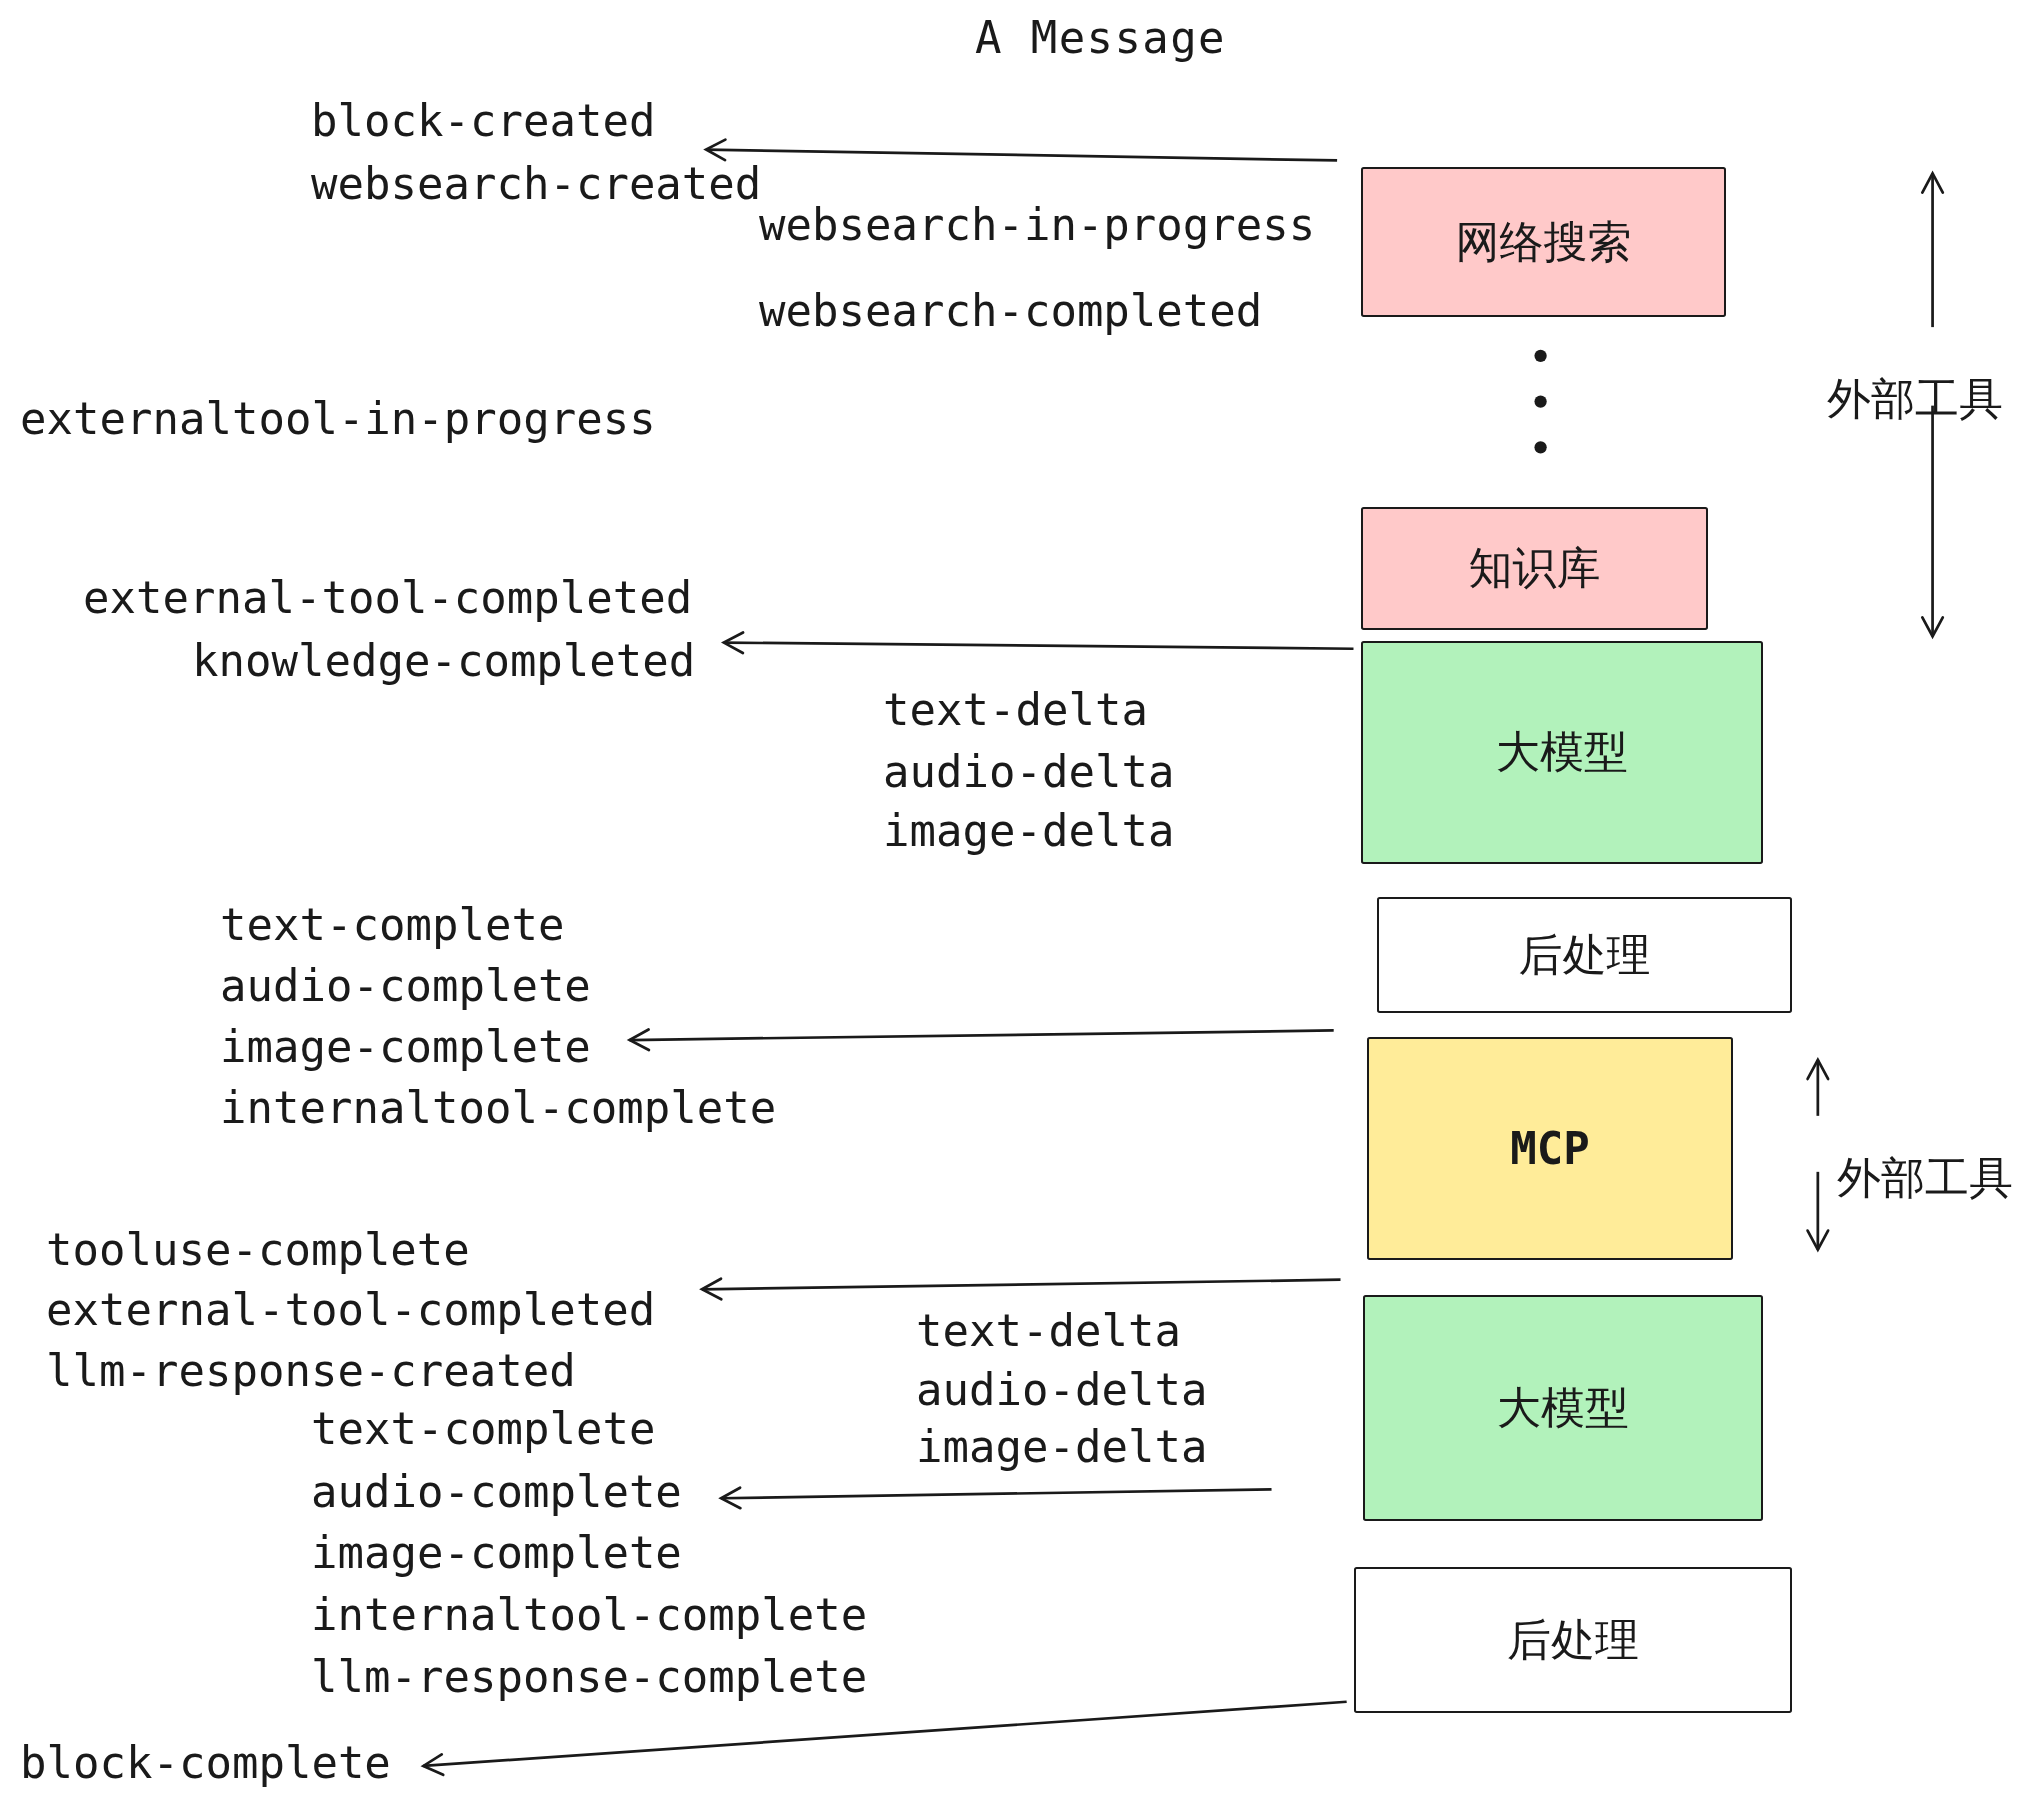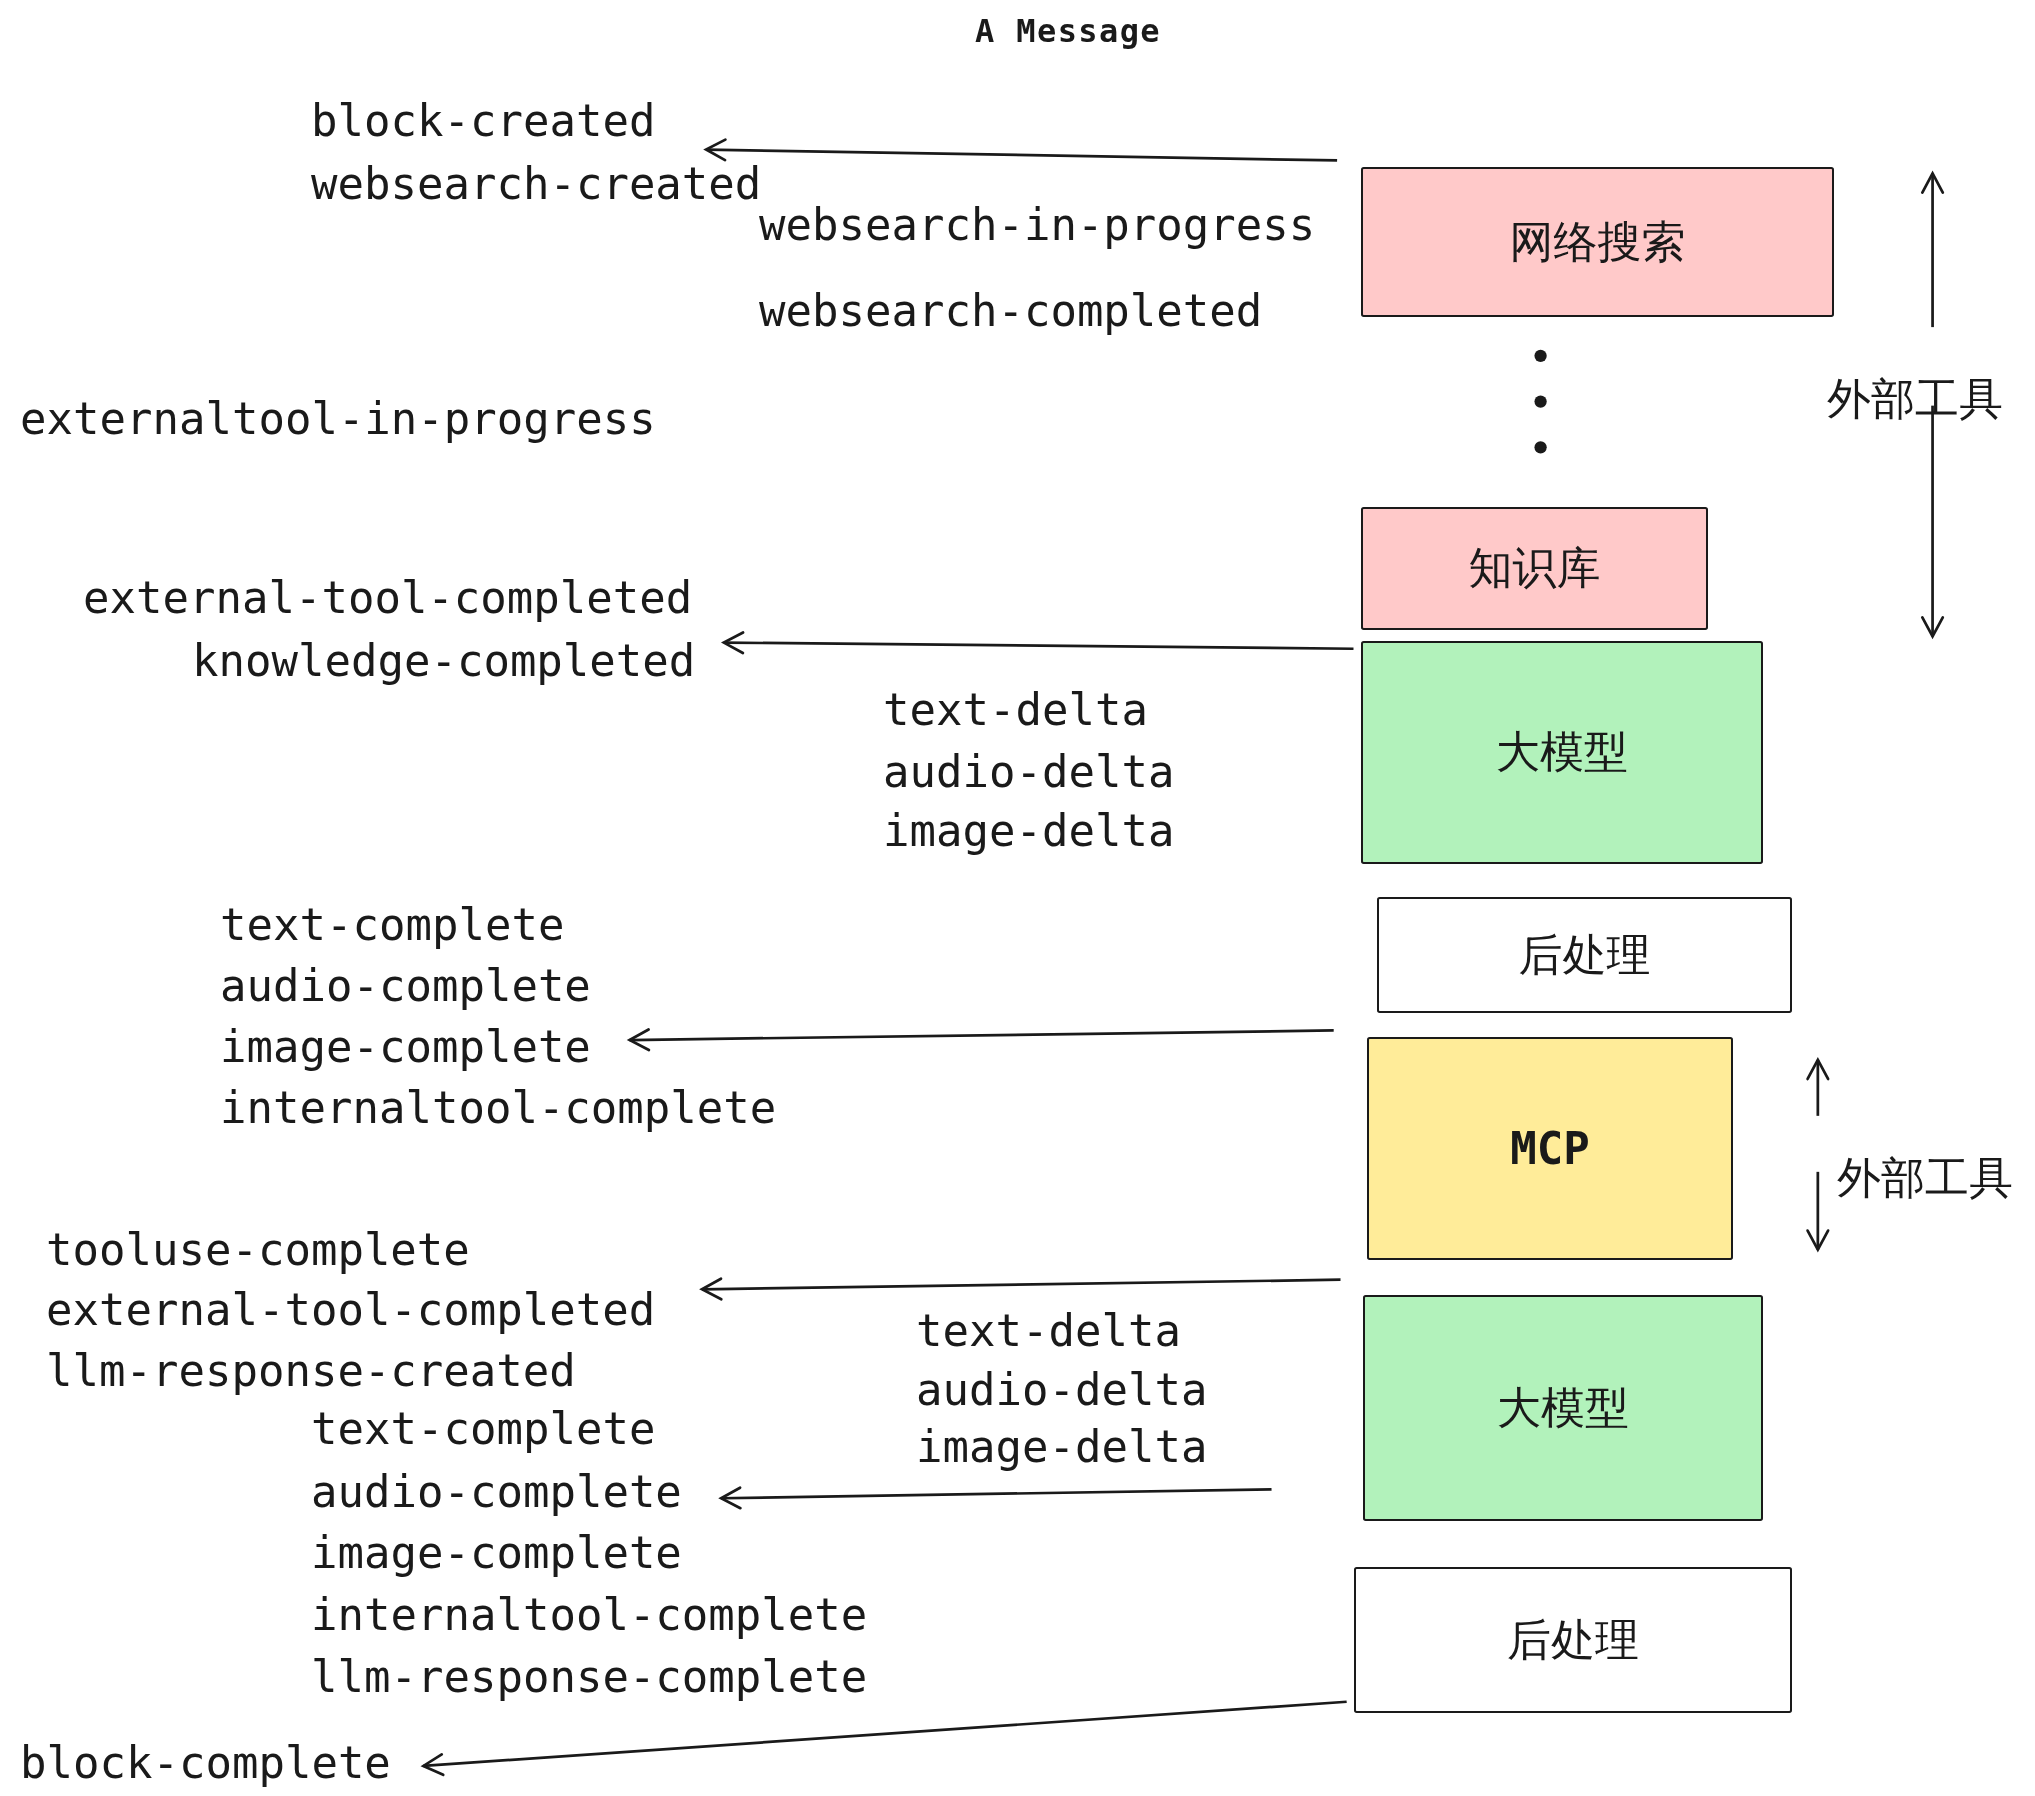--- a/index.html
+++ b/index.html
@@ -17,22 +17,22 @@
     overflow: hidden;
   }
   .overlay {
     position: absolute;
     left: 0;
     top: 0;
     pointer-events: none;
   }
   .title {
     position: absolute;
-    font-size: 32px;
-    font-weight: 700;
+    font-size: 44px;
+    font-weight: 400;
     letter-spacing: 1.4px;
     white-space: nowrap;
     text-align: right;
   }
   .ev {
     position: absolute;
     font-size: 44px;
     line-height: 55px;
     white-space: nowrap;
   }
@@ -87,21 +87,21 @@
     </g>
     <g fill="#1a1a1a">
       <circle cx="2256" cy="521" r="9"></circle>
       <circle cx="2256" cy="588" r="9"></circle>
       <circle cx="2256" cy="655" r="9"></circle>
     </g>
   </svg>
 
   <div class="title" style="left:975px;top:12.3px">A Message</div>
 
-  <div class="box" style="left: 1361px; top: 167px; width: 473px; height: 150px; background: rgb(255, 201, 201);">
+  <div class="box" style="left: 1361px; top: 167px; width: 365px; height: 150px; background: rgb(255, 201, 201);">
     <span>网络搜索</span>
   </div>
   <div class="box" style="left: 1361px; top: 507px; width: 347px; height: 123px; background: rgb(255, 201, 201);">
     <span>知识库</span>
   </div>
   <div class="box" style="left: 1361px; top: 641px; width: 402px; height: 223px; background: rgb(178, 242, 187);">
     <span>大模型</span>
   </div>
   <div class="box" style="left: 1377px; top: 897px; width: 415px; height: 116px; background: rgb(255, 255, 255);">
     <span>后处理</span>

